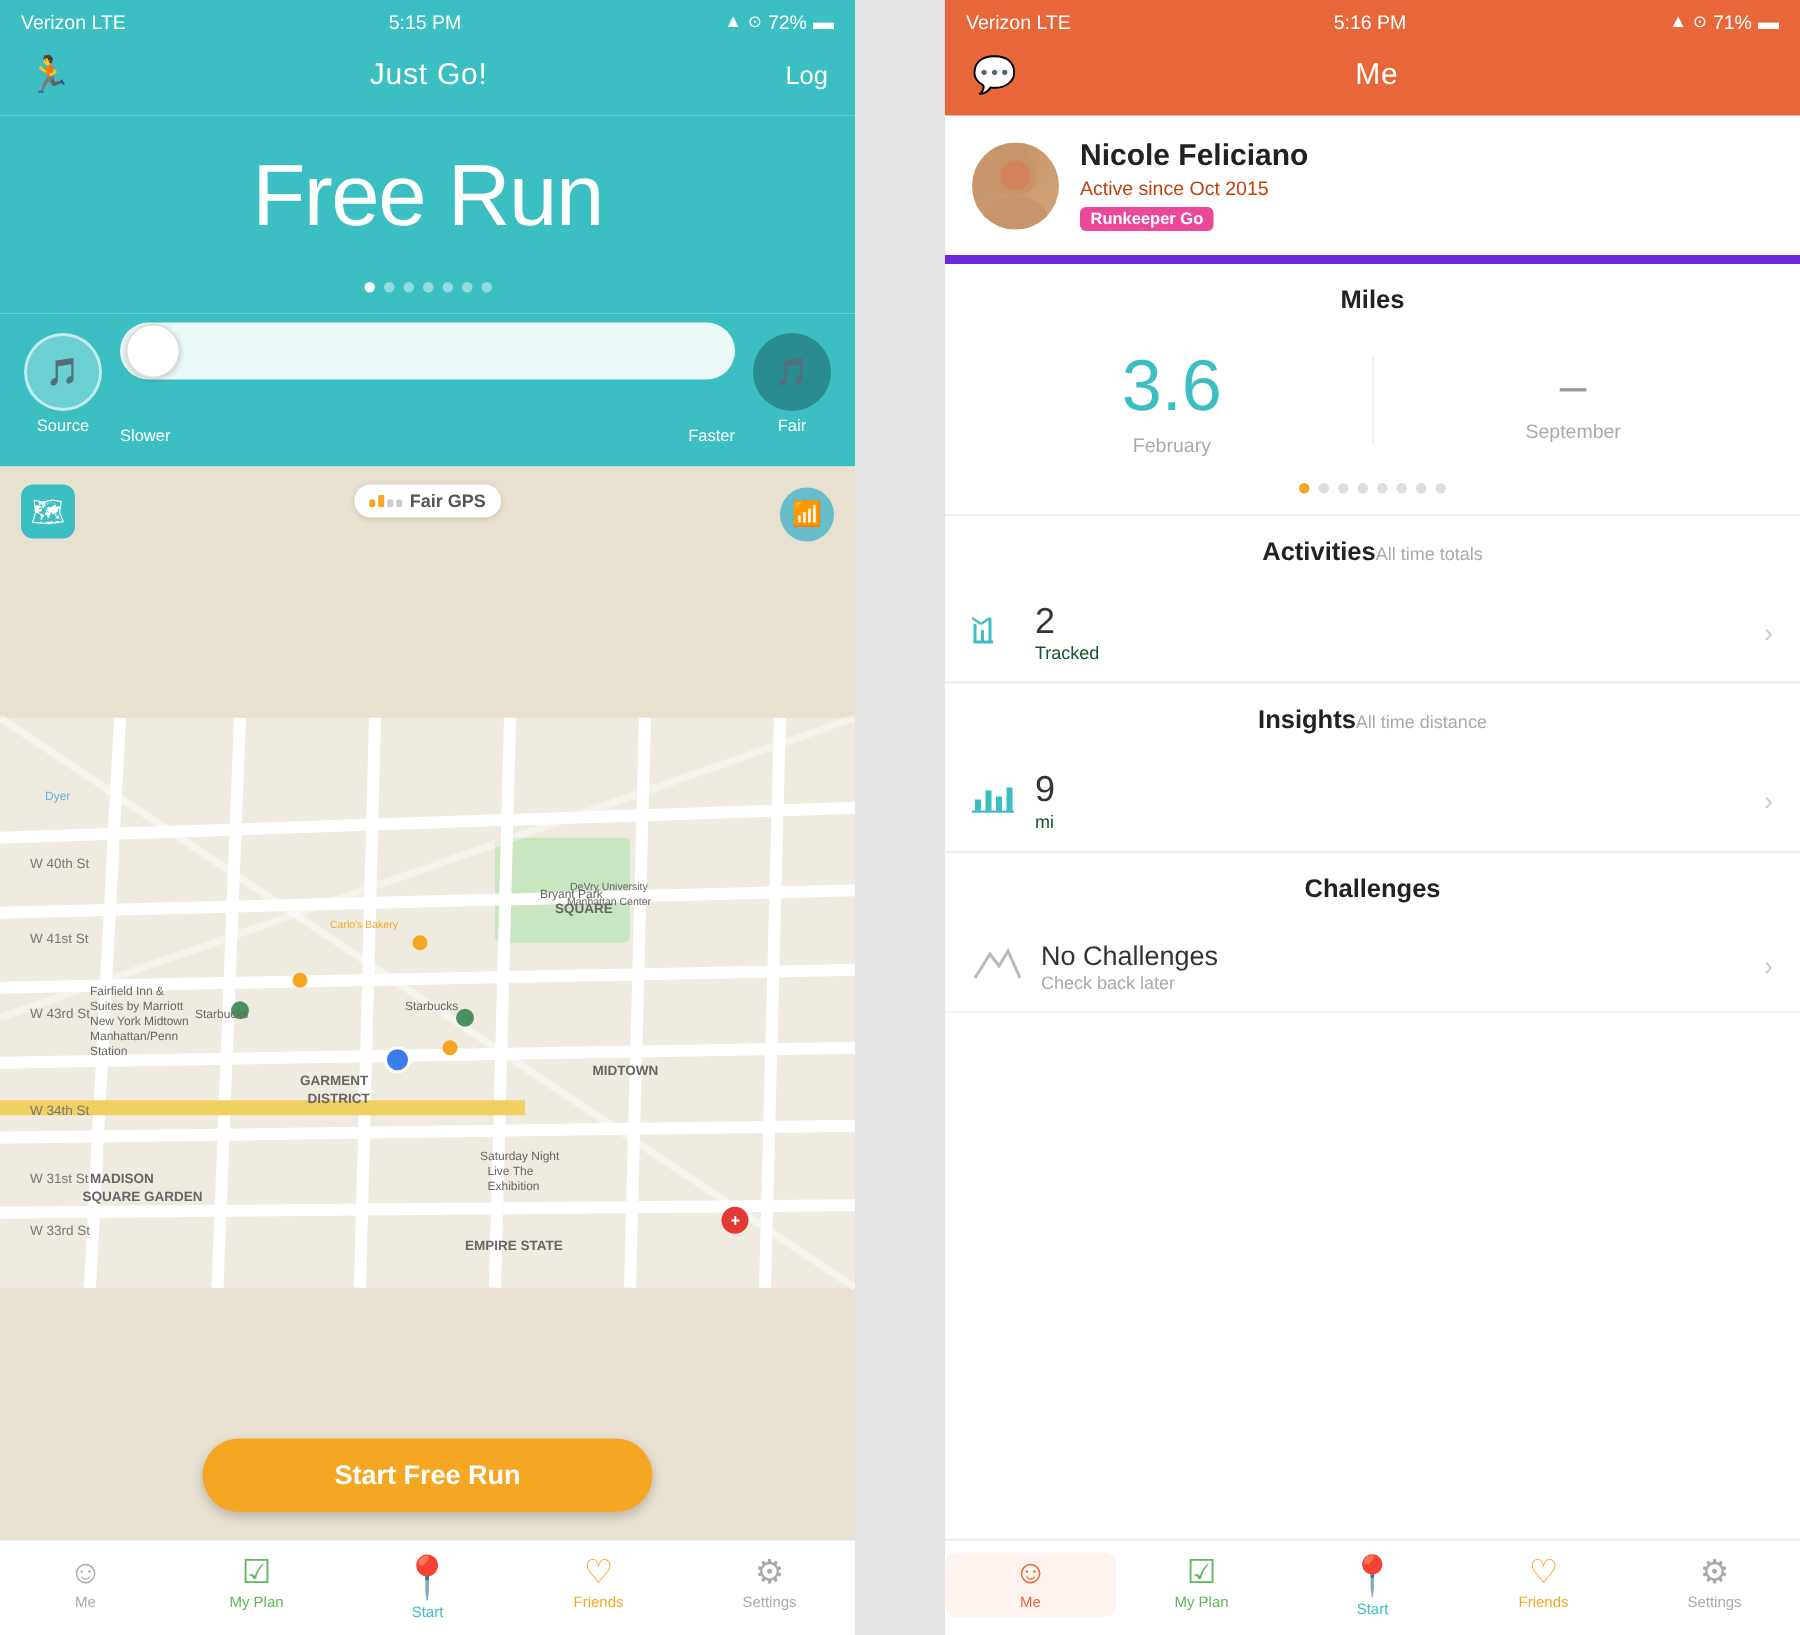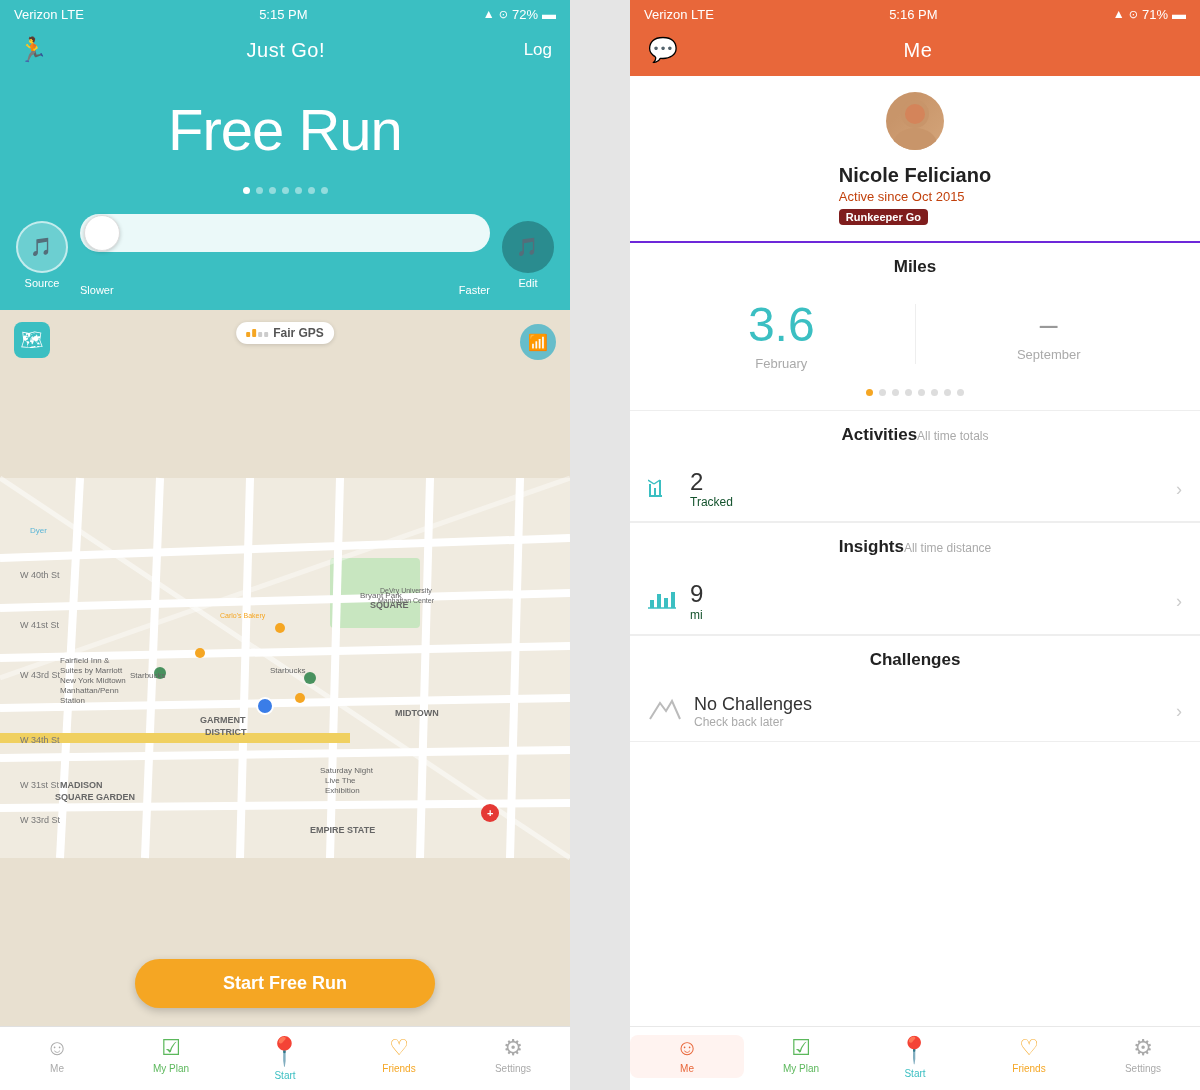--- a/index.html
+++ b/index.html
@@ -180,39 +180,38 @@
 
     .status-bar-orange { background: #e8673a; }
     .top-nav-orange { background: #e8673a; }
 
     
     .profile-section {
       display: flex;
       align-items: center;
       padding: 16px 18px;
       gap: 14px;
-      border-bottom: 2px solid #6d28d9;
-      flex-direction: column;
+      border-bottom: 6px solid #6d28d9;
     }
     .avatar {
       width: 58px; height: 58px; border-radius: 50%;
       background: #c8a87a;
       overflow: hidden;
       flex-shrink: 0;
       display: flex; align-items: center; justify-content: center;
     }
     .avatar-img {
       width: 100%; height: 100%;
       background: linear-gradient(135deg, #c8956a 30%, #d4a57a 100%);
     }
     .profile-info { flex: 1; }
     .profile-name { font-size: 20px; font-weight: 600; color: #222; }
     .profile-since { font-size: 13px; color: #c2410c; margin-top: 2px; }
     .profile-badge {
-      background: #7f1d1d;
+      background: #ec4899;
       color: #fff;
       font-size: 11px;
       font-weight: 600;
       border-radius: 4px;
       padding: 2px 7px;
       margin-top: 5px;
       display: inline-block;
       text-align: center;
     }
 
@@ -328,21 +327,21 @@
       </div>
       <div class="slider-labels">
         <span class="slider-lbl">Slower</span>
         <span class="slider-lbl">Faster</span>
       </div>
     </div>
     <div class="ctrl-edit">
       <div class="ctrl-edit-btn">
         <span style="font-size:18px; color:#fff;">🎵</span>
       </div>
-      <span class="ctrl-label">Edit</span>
+      <span class="ctrl-label">Fair</span>
     </div>
   </div>
 
   <div class="map-area">
     <svg class="map-svg" viewBox="0 0 570 380" xmlns="http://www.w3.org/2000/svg">
 
       <rect width="570" height="380" fill="#f0ebe0"></rect>
 
       <rect x="330" y="80" width="90" height="70" fill="#c8e6c0" rx="4"></rect>
 

